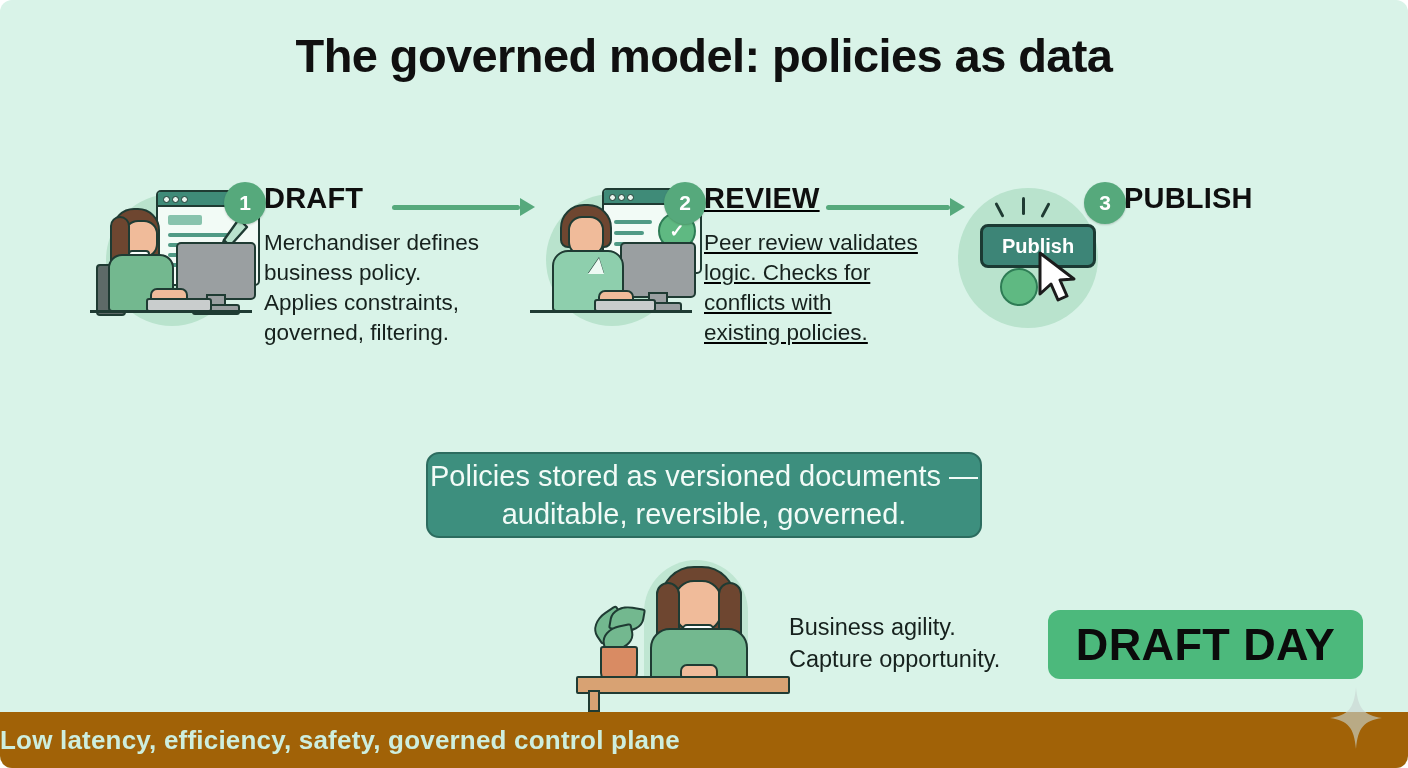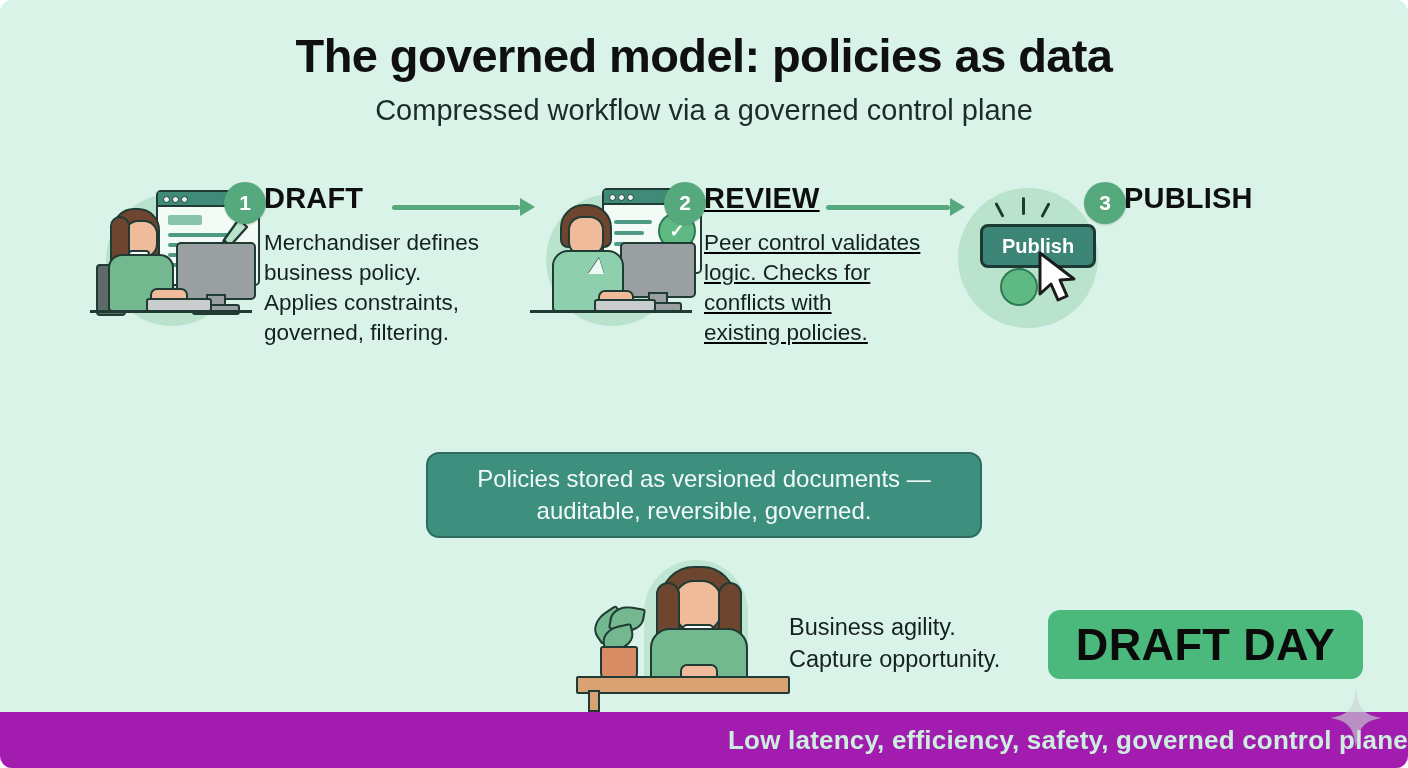--- a/index.html
+++ b/index.html
@@ -166,21 +166,21 @@
 
   
   .mid-banner {
     position: absolute;
     left: 426px; top: 452px;
     width: 556px; height: 86px;
     background: #3d8f7e;
     border: 2px solid #2c6c5f;
     border-radius: 13px;
     color: #f2fbf7;
-    font-size: 24px;
+    font-size: 29px;
     line-height: 1.32;
     text-align: center;
     display: flex; align-items: center; justify-content: center;
     white-space: pre-line;
     box-sizing: border-box;
   }
 
   
   .bottom-art { position: absolute; left: 576px; top: 556px; width: 210px; height: 152px; }
   .bottom-text {
@@ -202,22 +202,22 @@
     font-weight: bold;
     letter-spacing: 0.4px;
     display: flex; align-items: center; justify-content: center;
   }
 
   
   .footer {
     position: absolute;
     left: 0; bottom: 0;
     width: 1408px; height: 56px;
-    background: #a21caf;
-    display: flex; align-items: center; justify-content: flex-end;
+    background: #a16207;
+    display: flex; align-items: center; justify-content: flex-start;
   }
   .footer-text {
     font-size: 26px;
     font-weight: bold;
     color: #cdeede;
     letter-spacing: 0.2px;
   }
   .sparkle {
     position: absolute;
     left: 1330px; top: 687px;
@@ -225,21 +225,20 @@
     opacity: .62;
   }
 </style>
 </head>
 <body>
 
 <div class="canvas">
 
   <div class="header">
     <div class="title">The governed model: policies as data</div>
-    <div class="subtitle">Compressed workflow via a governed control plane</div>
   </div>
 
   <div class="steps">
 
     <div class="step" style="left:84px; width:420px;">
       <div class="step-art">
         <div class="disc" style="left:22px; top:14px; width:132px; height:132px;"></div>
 
         <div class="win" style="left:72px; top:10px; width:100px; height:92px;">
           <div class="win-bar"></div>
@@ -319,21 +318,21 @@
       </div>
 
       <div class="badge" style="left:140px; top:6px;">
         <span>2</span>
       </div>
 
       <div class="step-body" style="left:180px; width:240px;text-decoration:underline;">
         <div class="step-head">
           <span class="step-title">REVIEW</span>
         </div>
-        <div class="step-desc">Peer control validates
+        <div class="step-desc">Peer review validates
 logic. Checks for
 conflicts with
 existing policies.</div>
       </div>
     </div>
 
     <div class="arrow" style="left:826px; top:20px; width:140px;">
       <div class="shaft" style="width:124px;"></div>
       <div class="head" style="left:124px;"></div>
     </div>

